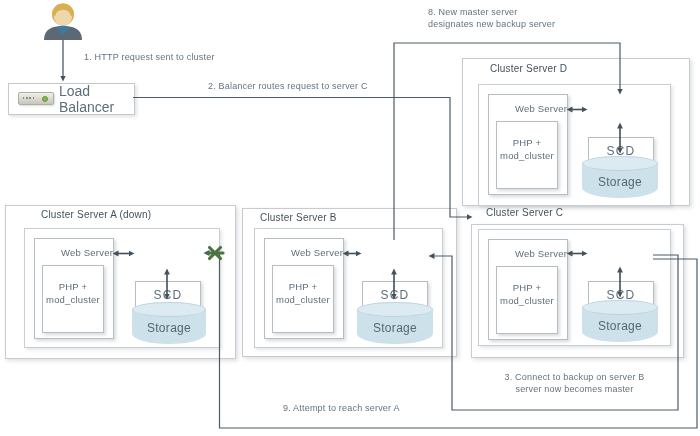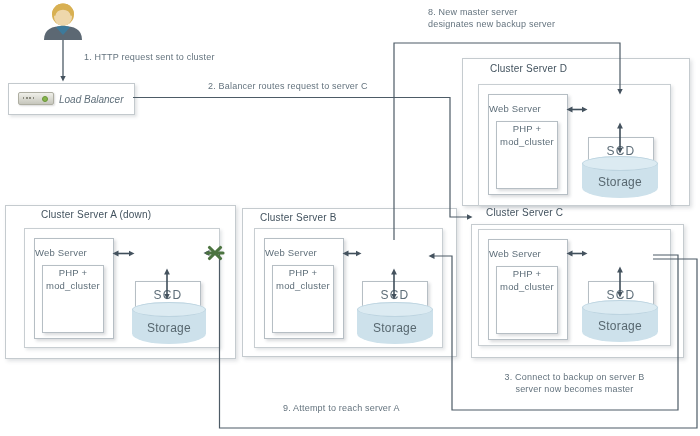--- a/index.html
+++ b/index.html
@@ -6,34 +6,34 @@
   .canvas{
     position:relative;width:700px;height:436px;background:#ffffff;overflow:hidden;
     font-family:"Liberation Sans", sans-serif;color:#5e6e79;
   }
   
   .cluster{position:absolute;background:#fff;border:1px solid #c5cbcf;box-shadow:2px 2px 4px rgba(90,100,110,.20);z-index:1;}
   .inner{position:absolute;background:#fff;border:1px solid #c8ced2;box-shadow:2px 2px 3px rgba(90,100,110,.16);}
   .cbox{position:absolute;background:#fff;border:1px solid #b6bec4;box-shadow:2px 2px 3px rgba(80,90,100,.22);box-sizing:border-box;}
   .ctitle{position:absolute;font-size:10px;color:#42525e;white-space:nowrap;z-index:2;letter-spacing:.2px;}
   .boxlabel{font-size:9.5px;color:#5e6e79;letter-spacing:.2px;}
-  .ws-label{margin-top:8px;text-align:left;}
-  .php-box{display:flex;flex-direction:column;align-items:center;padding-bottom:12px;}
+  .ws-label{margin-top:8px;text-align:right;}
+  .php-box{display:flex;flex-direction:column;justify-content:center;align-items:center;padding-bottom:12px;}
   .php-box span{display:block;text-align:center;line-height:13px;}
   .scd-box{display:flex;align-items:center;justify-content:center;letter-spacing:1.2px;font-size:12px;color:#5e6e79;margin-top:40px;}
   
   .storage{position:absolute;}
   .cyl-body{position:absolute;left:0;right:0;top:7px;bottom:0;background:#cde1eb;border-radius:0 0 50% 50%/0 0 30% 30%;}
   .cyl-top{position:absolute;left:0;right:0;top:0;height:15px;border-radius:50%;background:#dcebf2;box-shadow:inset 0 0 0 1px #bdd4e0;}
   .storage-label{position:absolute;left:0;right:0;top:19px;text-align:center;font-size:12px;color:#57676f;letter-spacing:.3px;}
   
   .anno{position:absolute;font-size:9px;line-height:12px;color:#64737e;white-space:nowrap;z-index:6;letter-spacing:.2px;}
   
   .lb-box{position:absolute;left:8px;top:83px;width:125px;height:30px;background:#fff;border:1px solid #c3c9cd;box-shadow:2px 2px 3px rgba(90,100,110,.18);z-index:2;}
-  .lb-label{position:absolute;left:50px;top:0;height:30px;display:flex;align-items:center;font-size:10px;color:#5e6e79;font-style:italic;}
+  .lb-label{position:absolute;left:50px;top:0;height:30px;display:flex;align-items:center;font-size:14px;color:#5e6e79;}
   .lb-icon{position:absolute;left:9px;top:8px;width:36px;height:13px;background:linear-gradient(180deg,#f0f0ea,#c6c6bc);border:1px solid #aeaea2;border-radius:2px;box-shadow:1px 1px 2px rgba(0,0,0,.15);box-sizing:border-box;}
   .lb-dashes{position:absolute;left:4px;top:4px;width:13px;height:2px;background:repeating-linear-gradient(90deg,#8a8a7e 0 1.5px,transparent 1.5px 3.2px);}
   .lb-led{position:absolute;right:5px;top:3px;width:6px;height:6px;border-radius:50%;background:#86b54c;border:1px solid #6a9438;box-sizing:border-box;}
   
   .wires{position:absolute;left:0;top:0;z-index:5;pointer-events:none;}
   .person{position:absolute;left:38px;top:1px;z-index:2;}
 </style>
 </head>
 <body>
 

